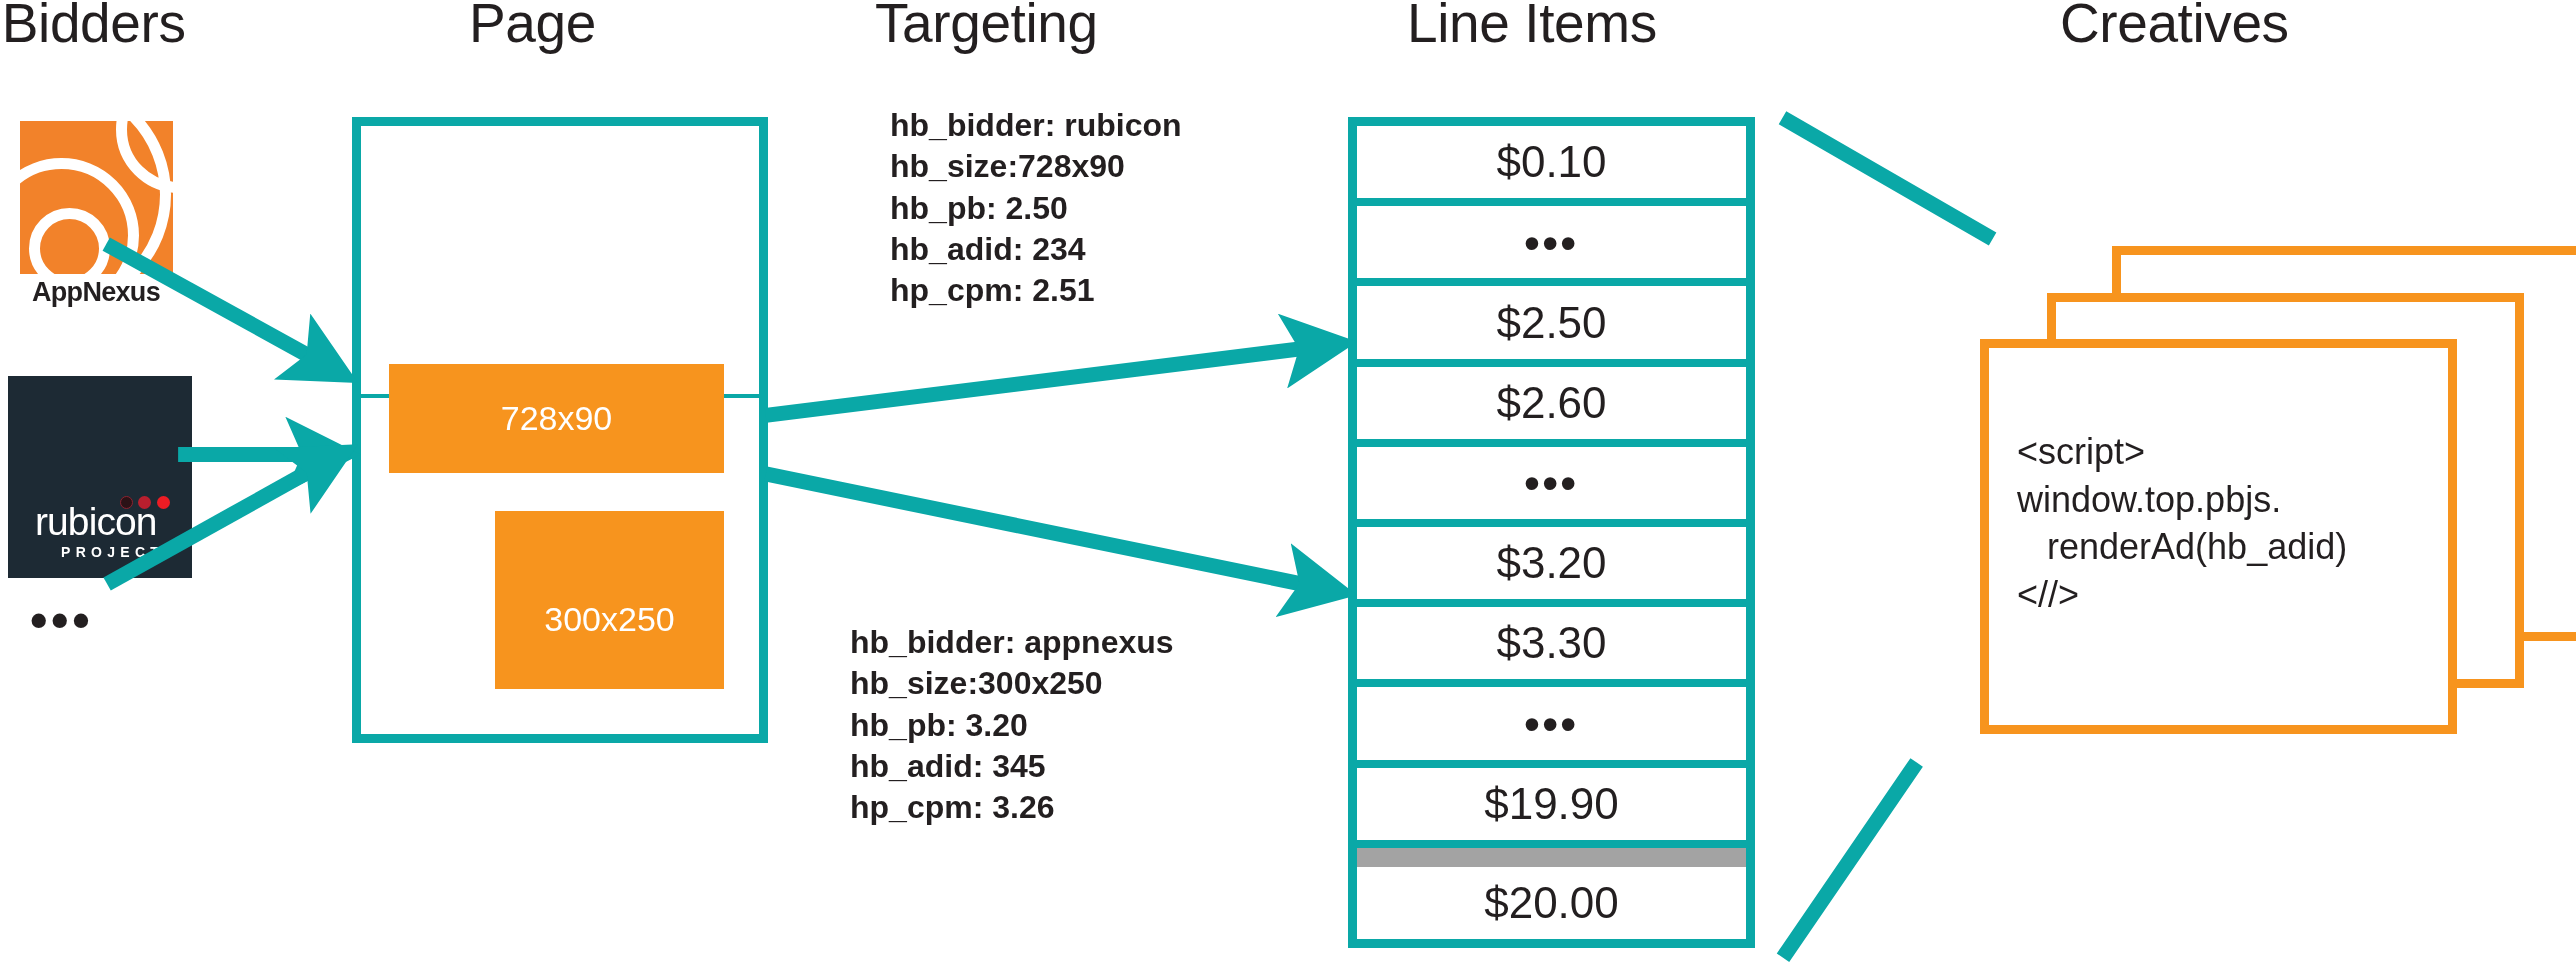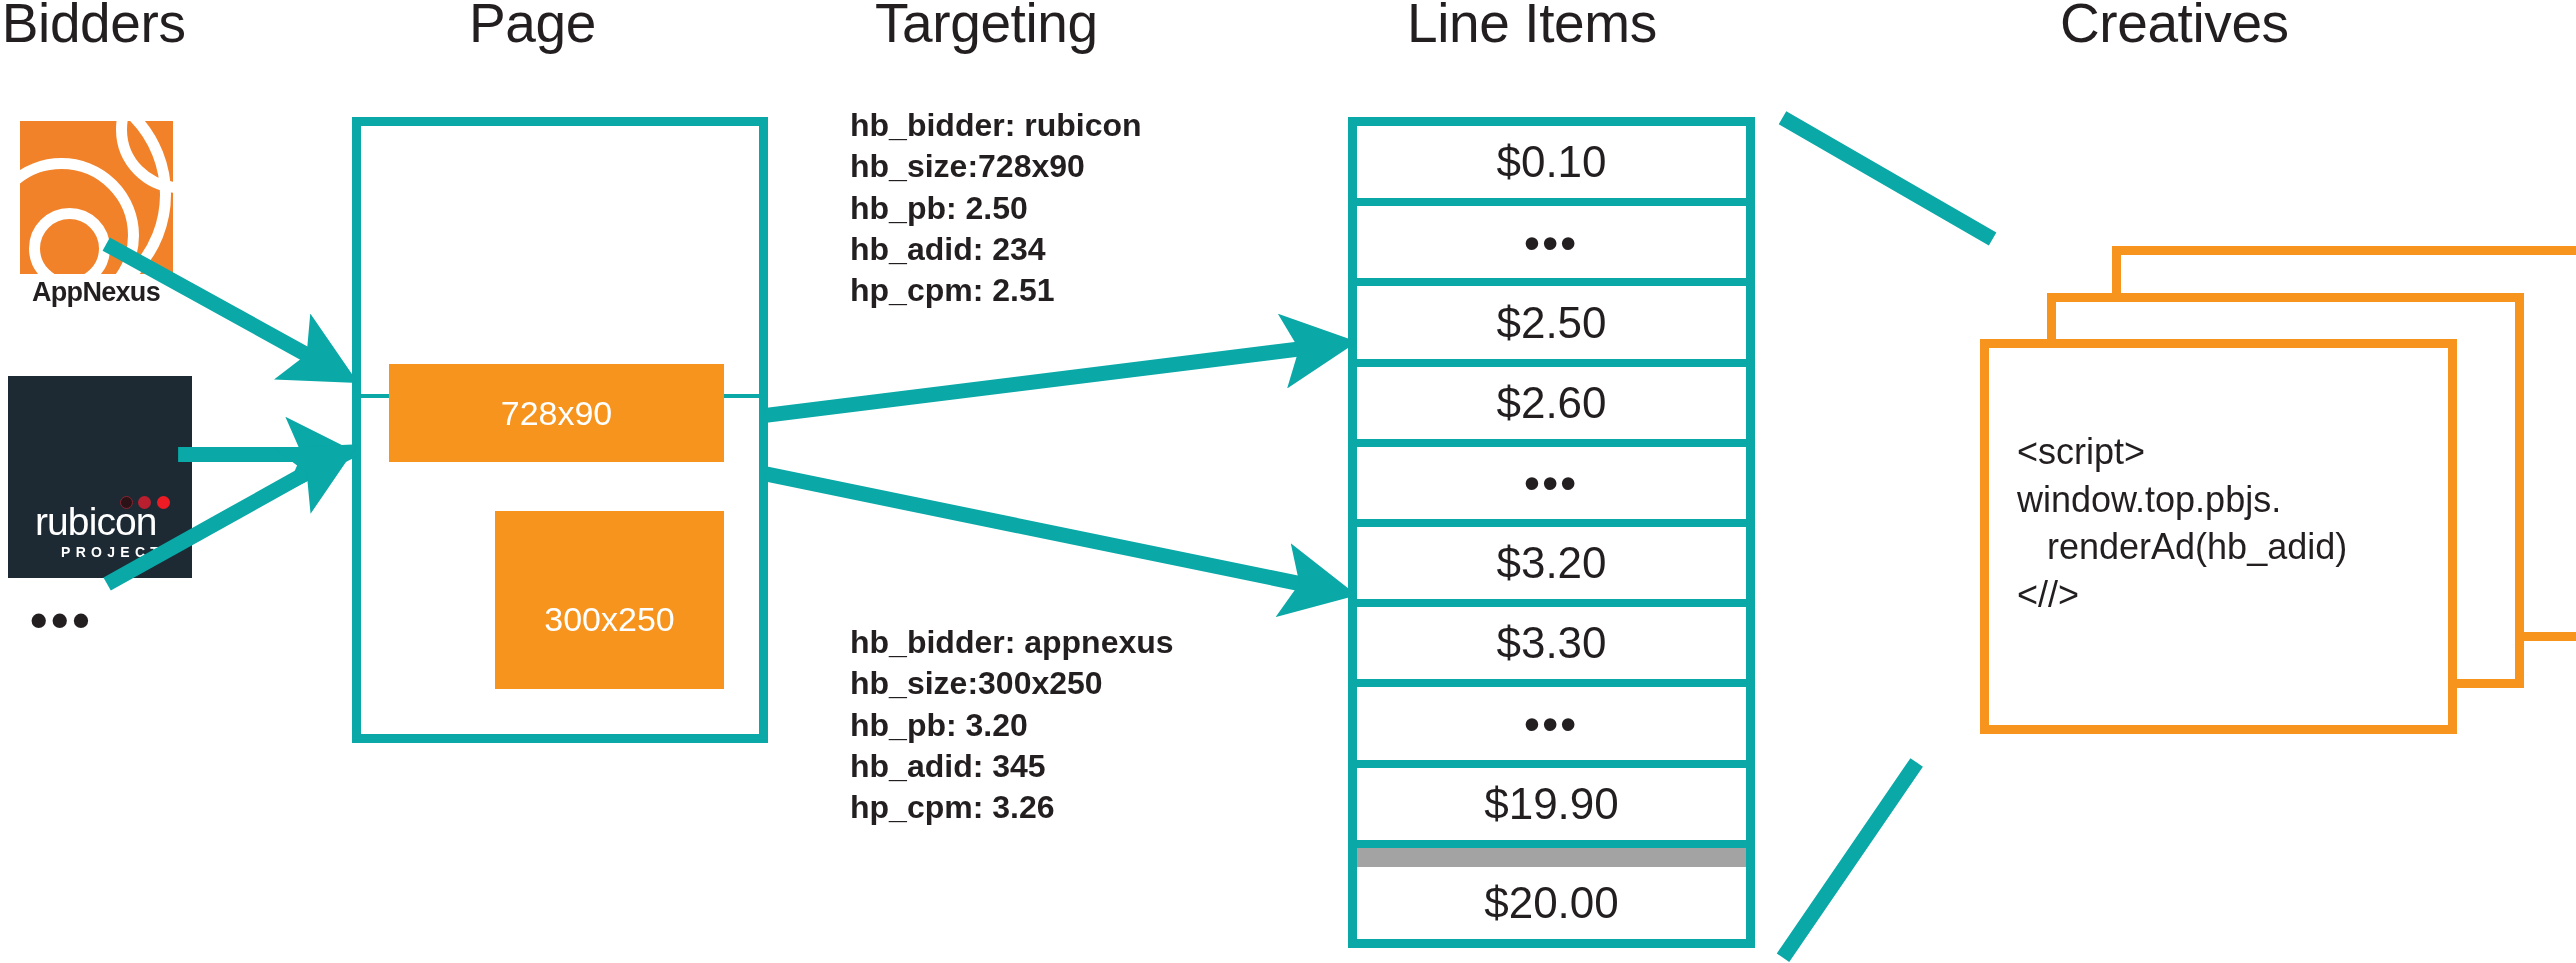--- a/index.html
+++ b/index.html
@@ -123,34 +123,34 @@
   .ad-slot {
     position: absolute;
     background: #f7941e;
     color: #ffffff;
     display: flex;
     align-items: center;
     justify-content: center;
     font-size: 34px;
     font-weight: 400;
   }
-  .ad-728 { left: 389px; top: 364px; width: 335px; height: 98px; }
+  .ad-728 { left: 389px; top: 364px; width: 335px; height: 109px; }
   .ad-300 { left: 495px; top: 511px; width: 229px; height: 178px; justify-content: center; }
   .ad-300 span { position: relative; top: 19.5px; }
 
   
   .targeting-block {
     position: absolute;
     font-size: 32px;
     font-weight: bold;
     color: #231f20;
     line-height: 1.29;
     white-space: nowrap;
   }
-  .targeting-1 { left: 850px; top: 105px; }
+  .targeting-1 { left: 890px; top: 105px; }
   .targeting-2 { left: 850px; top: 581px; margin-top: 41px; }
 
   
   .lineitems-box {
     position: absolute;
     left: 1348px; top: 117px;
     width: 407px; height: 831px;
     border: 9px solid #0aa8a7;
     background: #a3a3a3;
     box-sizing: border-box;

